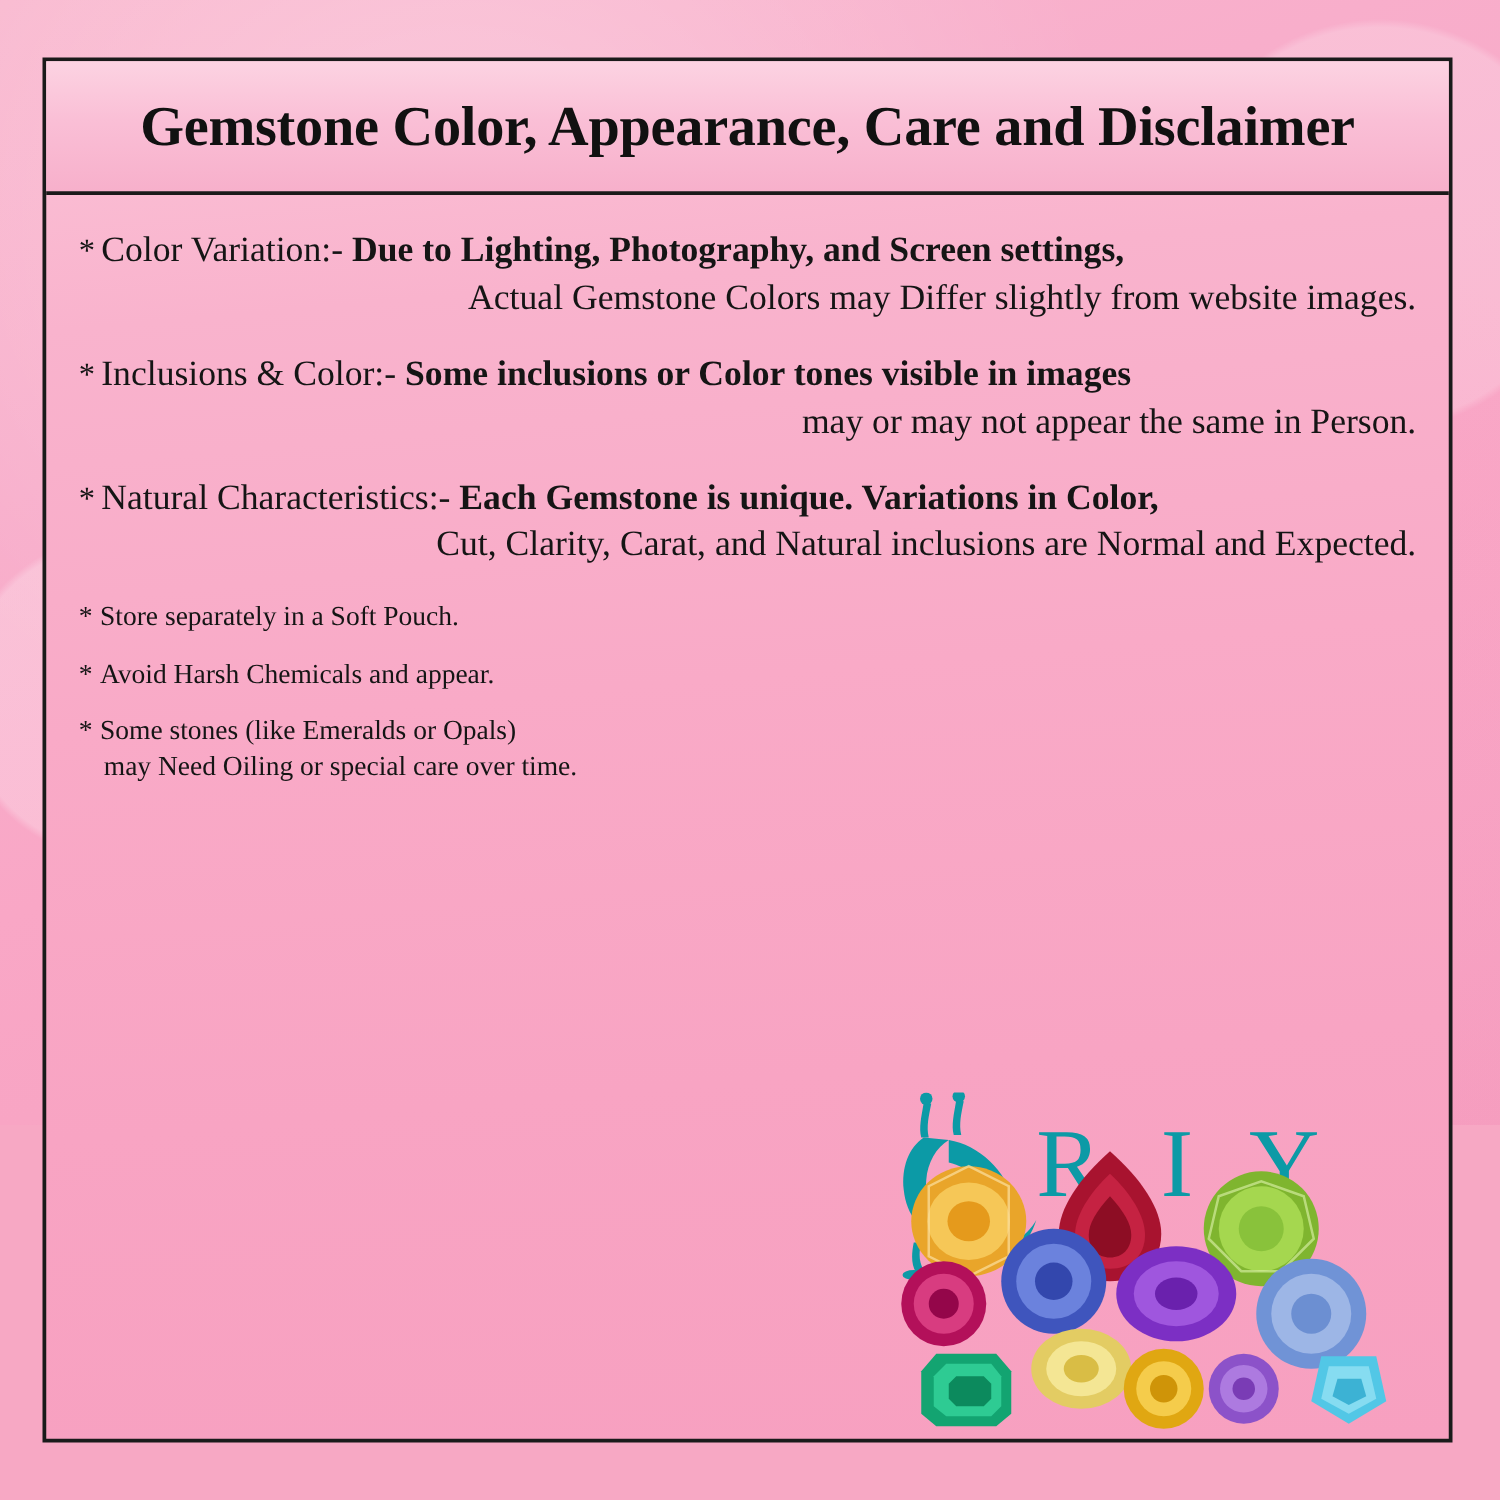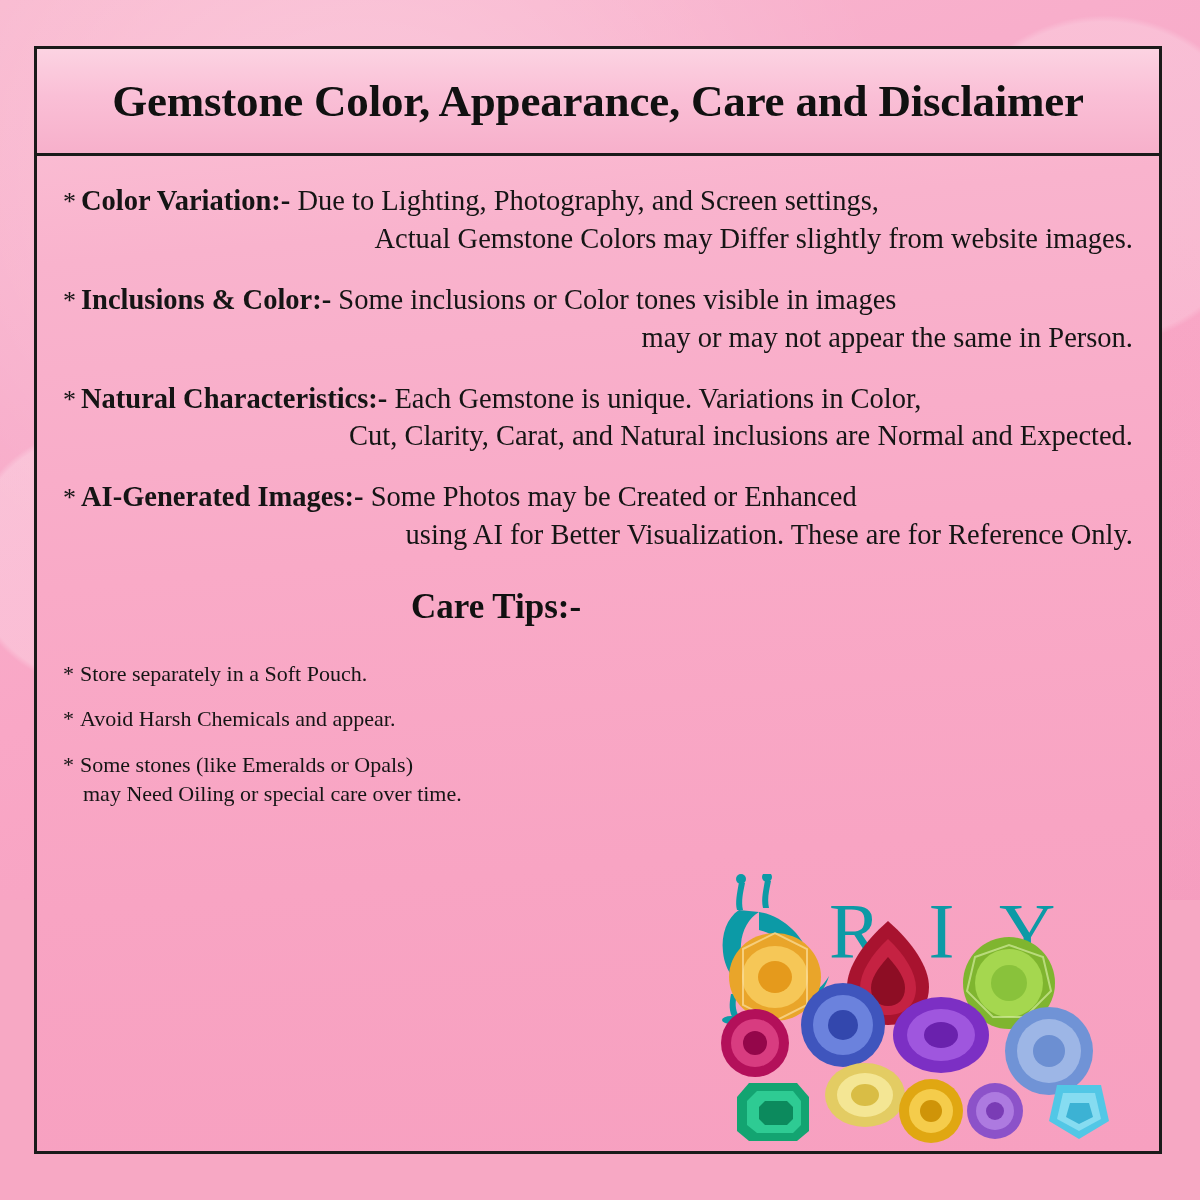--- a/index.html
+++ b/index.html
@@ -78,24 +78,24 @@
     margin-bottom: 23px;
     font-size: 28.5px;
     line-height: 1.33;
     color: #151515;
   }
   .bullet-block .star {
     font-size: 26px;
     padding-right: 5px;
   }
   .bullet-block .lead {
+    font-weight: normal;
+  }
+  .bullet-block .rest {
     font-weight: bold;
-  }
-  .bullet-block .rest {
-    font-weight: normal;
   }
   .bullet-block .line2 {
     display: block;
     padding-left: 22px;
     text-align: right;
   }
 
   
   .care-row {
     position: relative;
@@ -183,29 +183,22 @@
       <div class="bullet-block">
         <span class="star">*</span><span class="lead">Inclusions &amp; Color:-</span><span class="rest"> Some inclusions or Color tones visible in images</span>
         <span class="line2">may or may not appear the same in Person.</span>
       </div>
 
       <div class="bullet-block">
         <span class="star">*</span><span class="lead">Natural Characteristics:-</span><span class="rest"> Each Gemstone is unique. Variations in Color,</span>
         <span class="line2">Cut, Clarity, Carat, and Natural inclusions are Normal and Expected.</span>
       </div>
 
-      <div class="bullet-block">
-        <span class="star">*</span><span class="lead">AI-Generated Images:-</span><span class="rest"> Some Photos may be Created or Enhanced</span>
-        <span class="line2">using AI for Better Visualization. These are for Reference Only.</span>
-      </div>
-
-
-      <div class="care-row">
-        <div class="care-heading">Care Tips:-</div>
-      </div>
+
+
 
       <div class="care-list">
         <div class="care-item">
           <span class="star">*</span><span>Store separately in a Soft Pouch.</span>
         </div>
         <div class="care-item">
           <span class="star">*</span><span>Avoid Harsh Chemicals and appear.</span>
         </div>
         <div class="care-item">
           <span class="star">*</span><span>Some stones (like Emeralds or Opals)</span>

